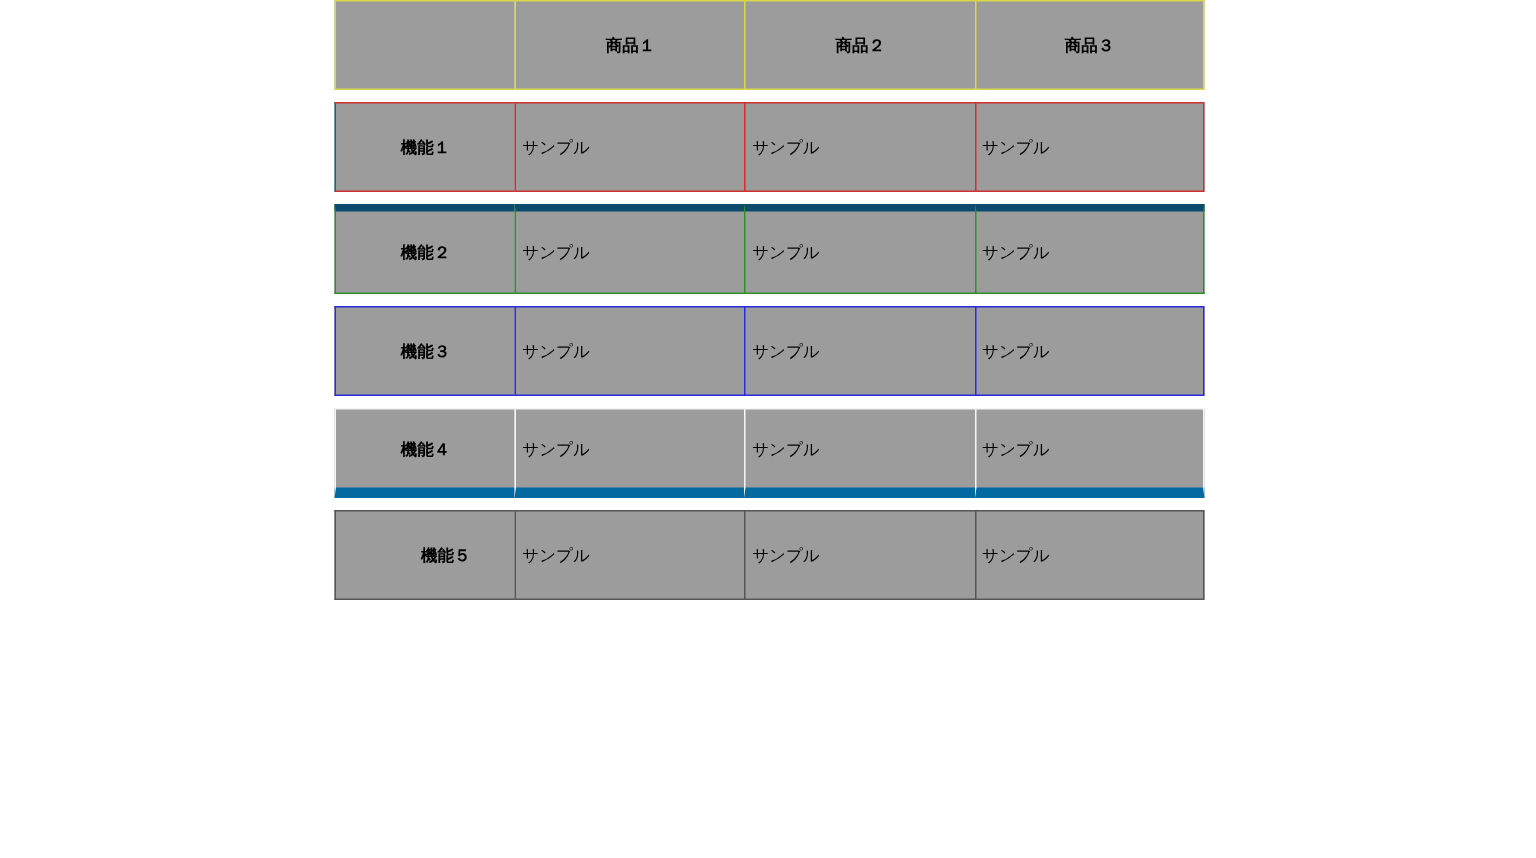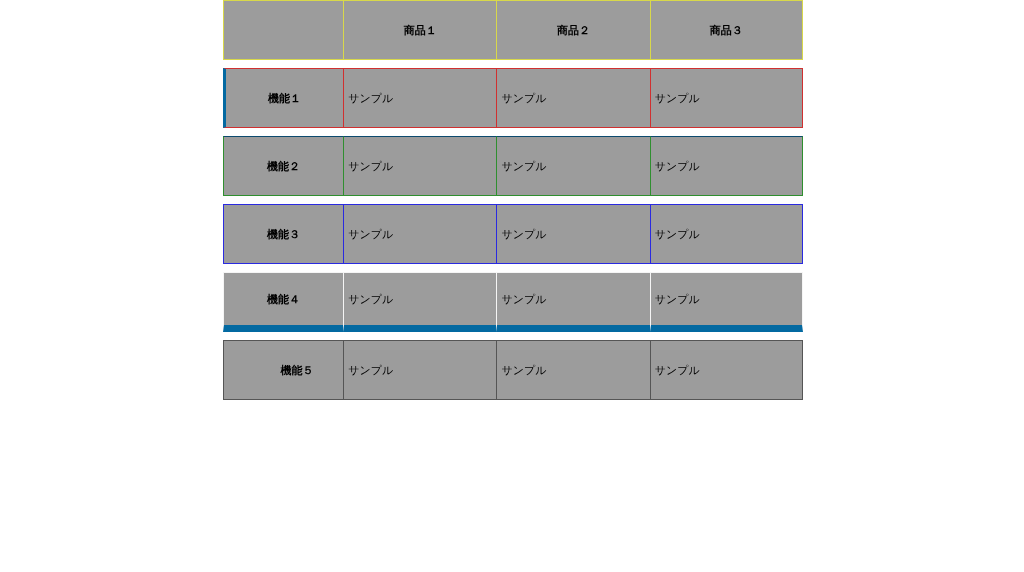--- a/index.html
+++ b/index.html
@@ -73,26 +73,26 @@
   }
   tr[data-border="yellow"] th:not(:first-child),
   tr[data-border="yellow"] td:not(:first-child) {
     border-left: 1px solid #d8d84a;
   }
 
   tr[data-border="red"] td {
     border-top: 1px solid #d03030;
     border-bottom: 1px solid #d03030;
   }
-  tr[data-border="red"] td:first-child { border-left: 3px solid #0369a1; }
+  tr[data-border="red"] td:first-child { border-left: 1px solid #0369a1; }
   tr[data-border="red"] td:last-child  { border-right: 1px solid #d03030; }
   tr[data-border="red"] td:not(:first-child) { border-left: 1px solid #d03030; }
 
   tr[data-border="green"] td {
-    border-top: 1px solid #0c4a6e;
+    border-top: 5px solid #0c4a6e;
     border-bottom: 1px solid #2f8f2f;
   }
   tr[data-border="green"] td:first-child { border-left: 1px solid #2f8f2f; }
   tr[data-border="green"] td:last-child  { border-right: 1px solid #2f8f2f; }
   tr[data-border="green"] td:not(:first-child) { border-left: 1px solid #2f8f2f; }
 
   tr[data-border="blue"] td {
     border-top: 1px solid #2a2ae0;
     border-bottom: 1px solid #2a2ae0;
   }

